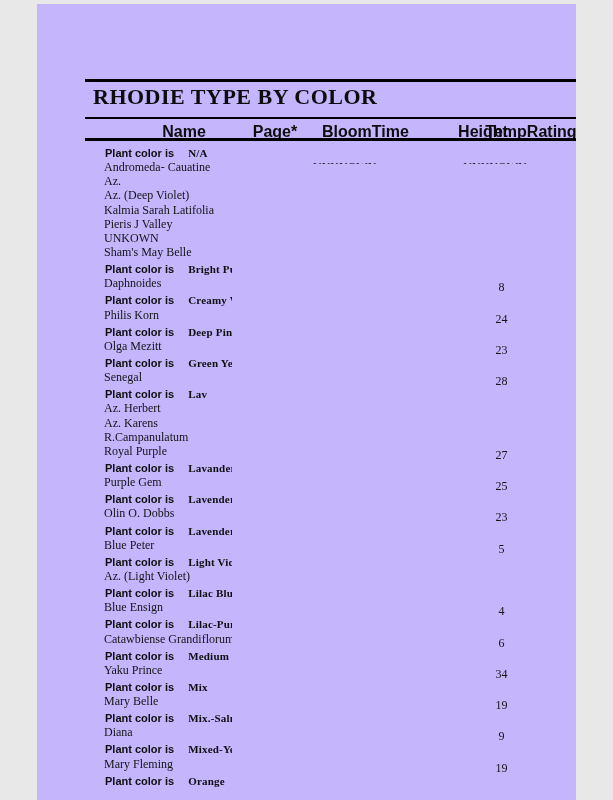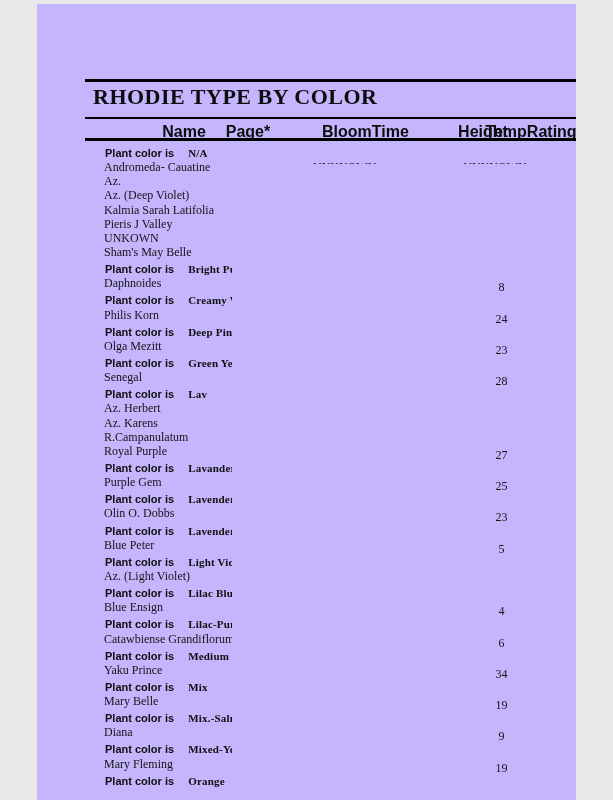--- a/index.html
+++ b/index.html
@@ -22,21 +22,21 @@
     font-size:22px;font-weight:bold;letter-spacing:0.5px;
     white-space:nowrap;color:#0d0d0d;
   }
   .col-h{
     position:absolute;top:119px;
     font-family:"Liberation Sans", sans-serif;
     font-size:16px;font-weight:bold;white-space:nowrap;color:#0d0d0d;
   }
   .col-h.ctr{transform:translateX(-50%);}
   #h-name{left:147px;}
-  #h-page{left:211px;}
+  #h-page{left:238px;}
   #h-bloom{left:285px;}
   #h-height{left:446px;}
   #h-temp{left:494px;}
   #groups{position:absolute;top:139px;left:0;width:613px;}
   .group{margin-top:3px;}
   .group-header{
     padding-left:68px;height:14.15px;line-height:14.15px;
     font-family:"Liberation Sans", sans-serif;
     font-size:11px;font-weight:bold;white-space:nowrap;color:#0f0f0f;
   }

